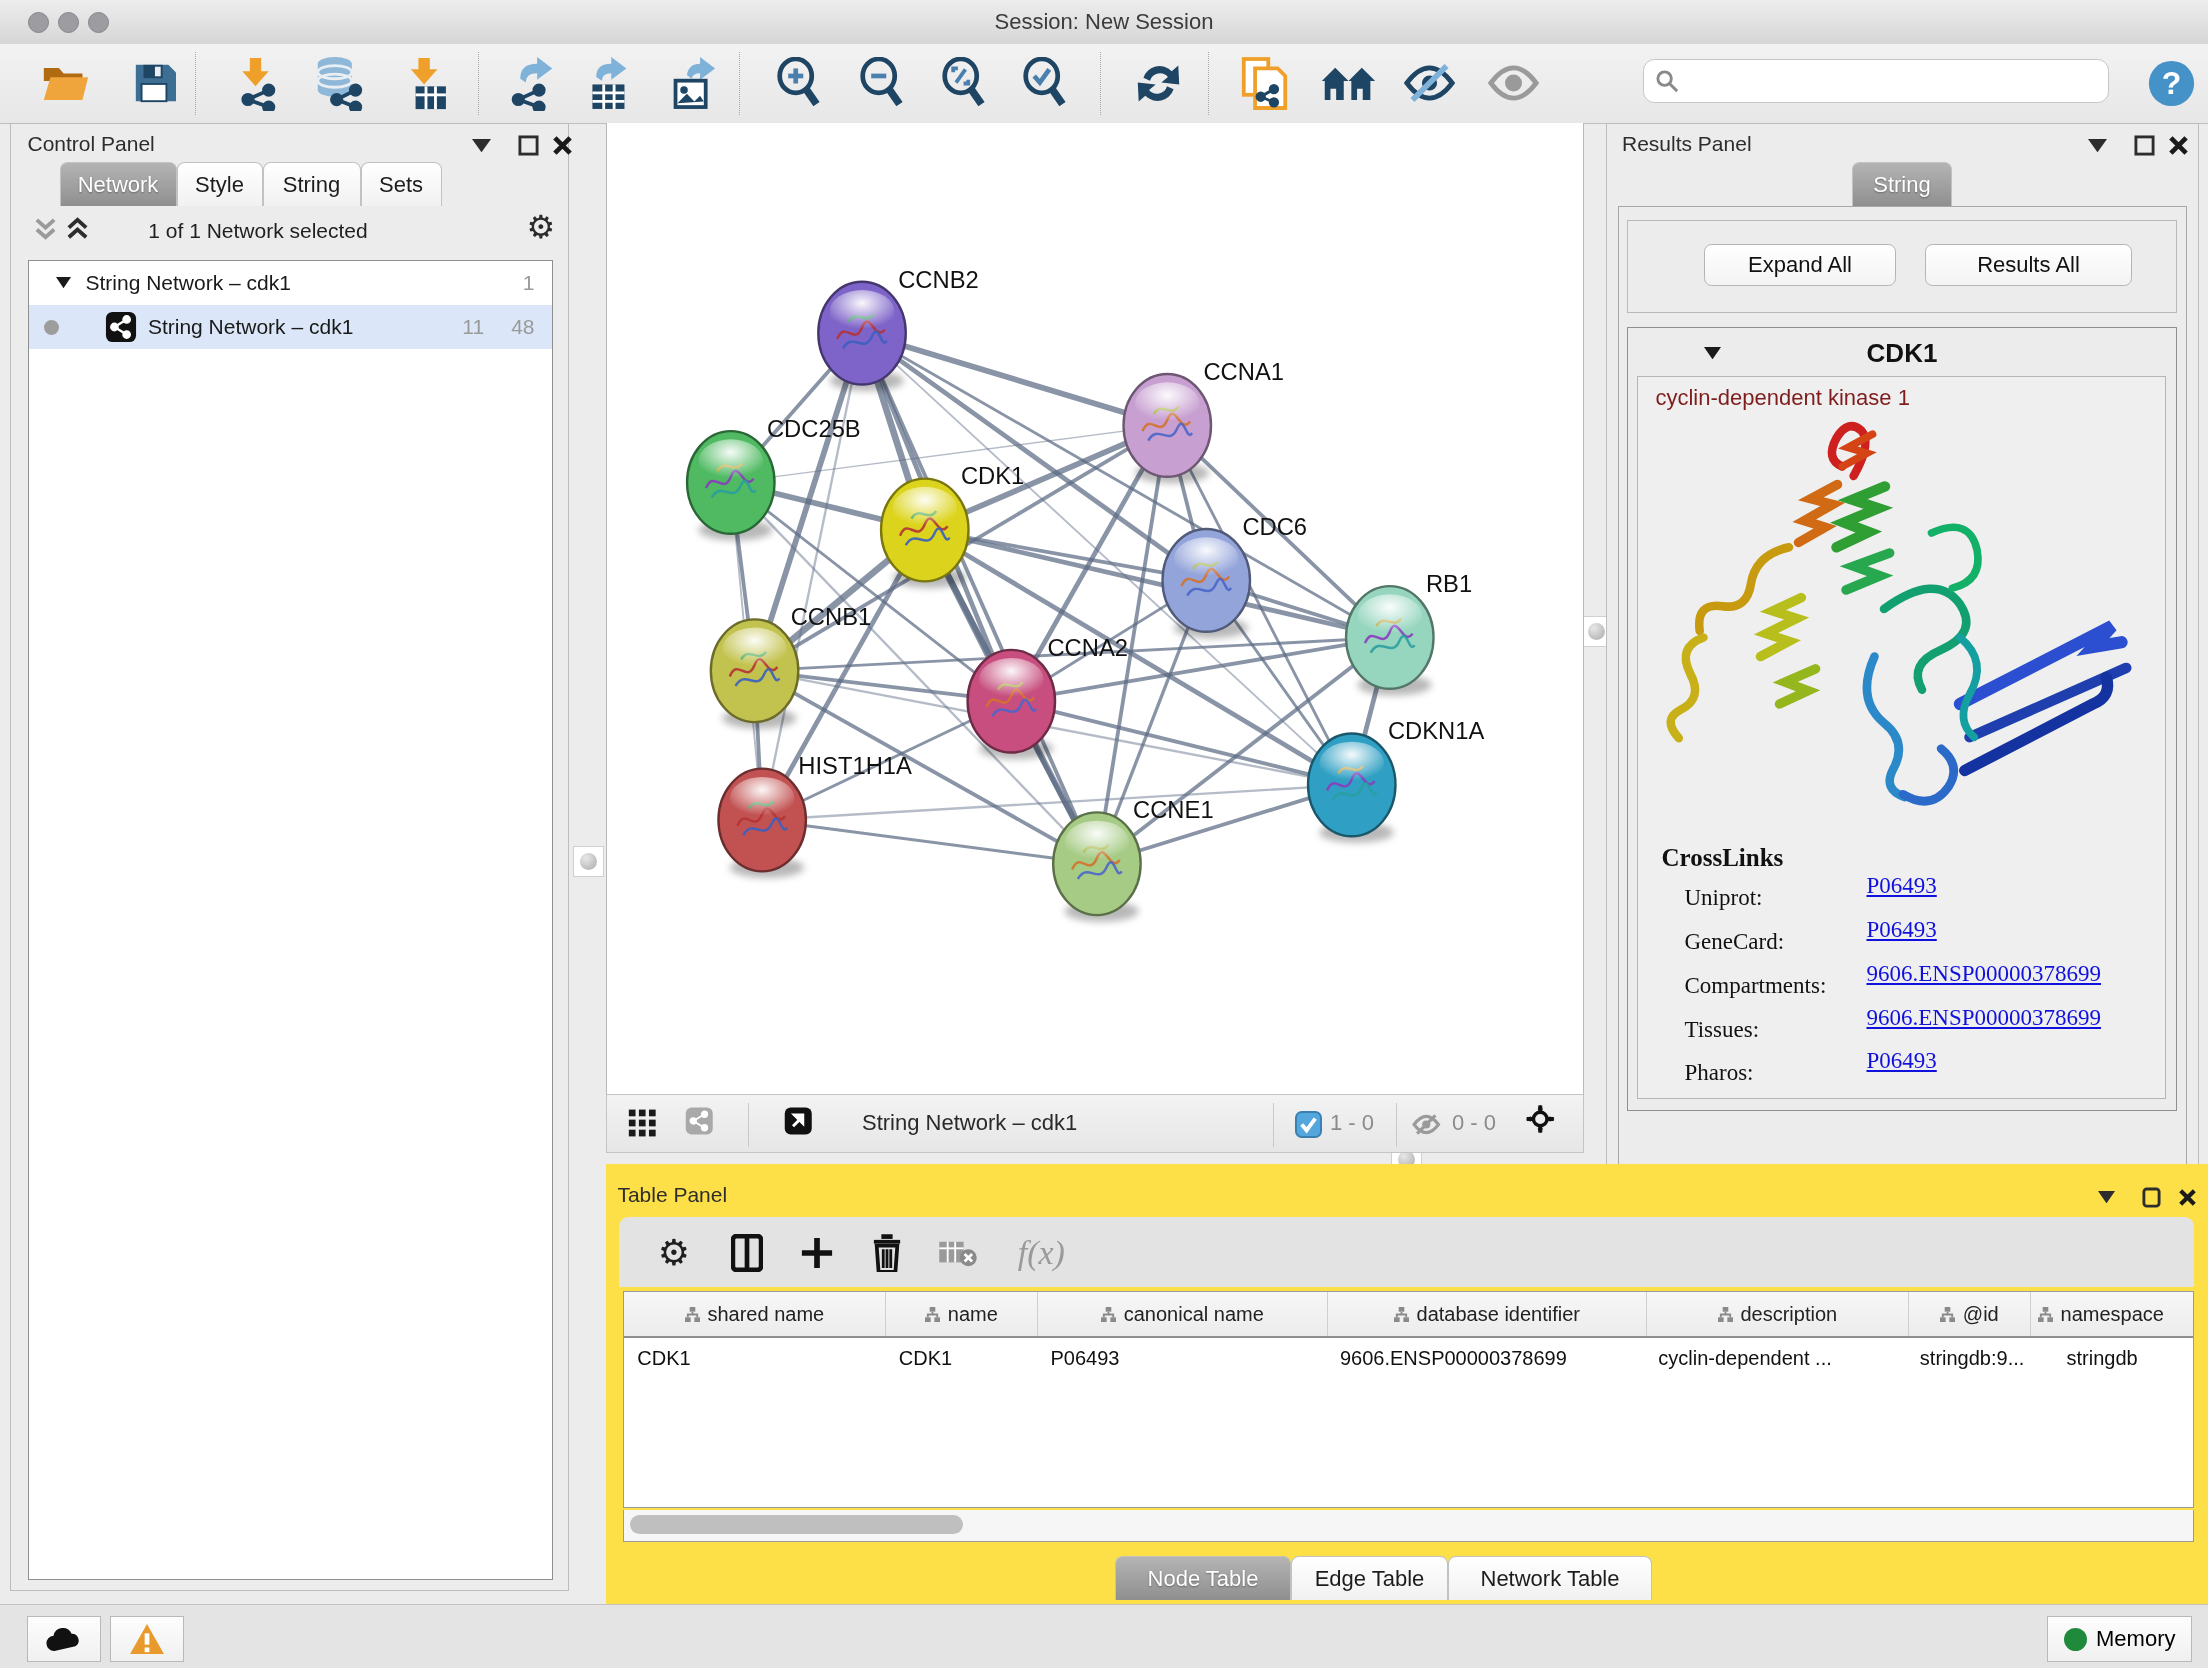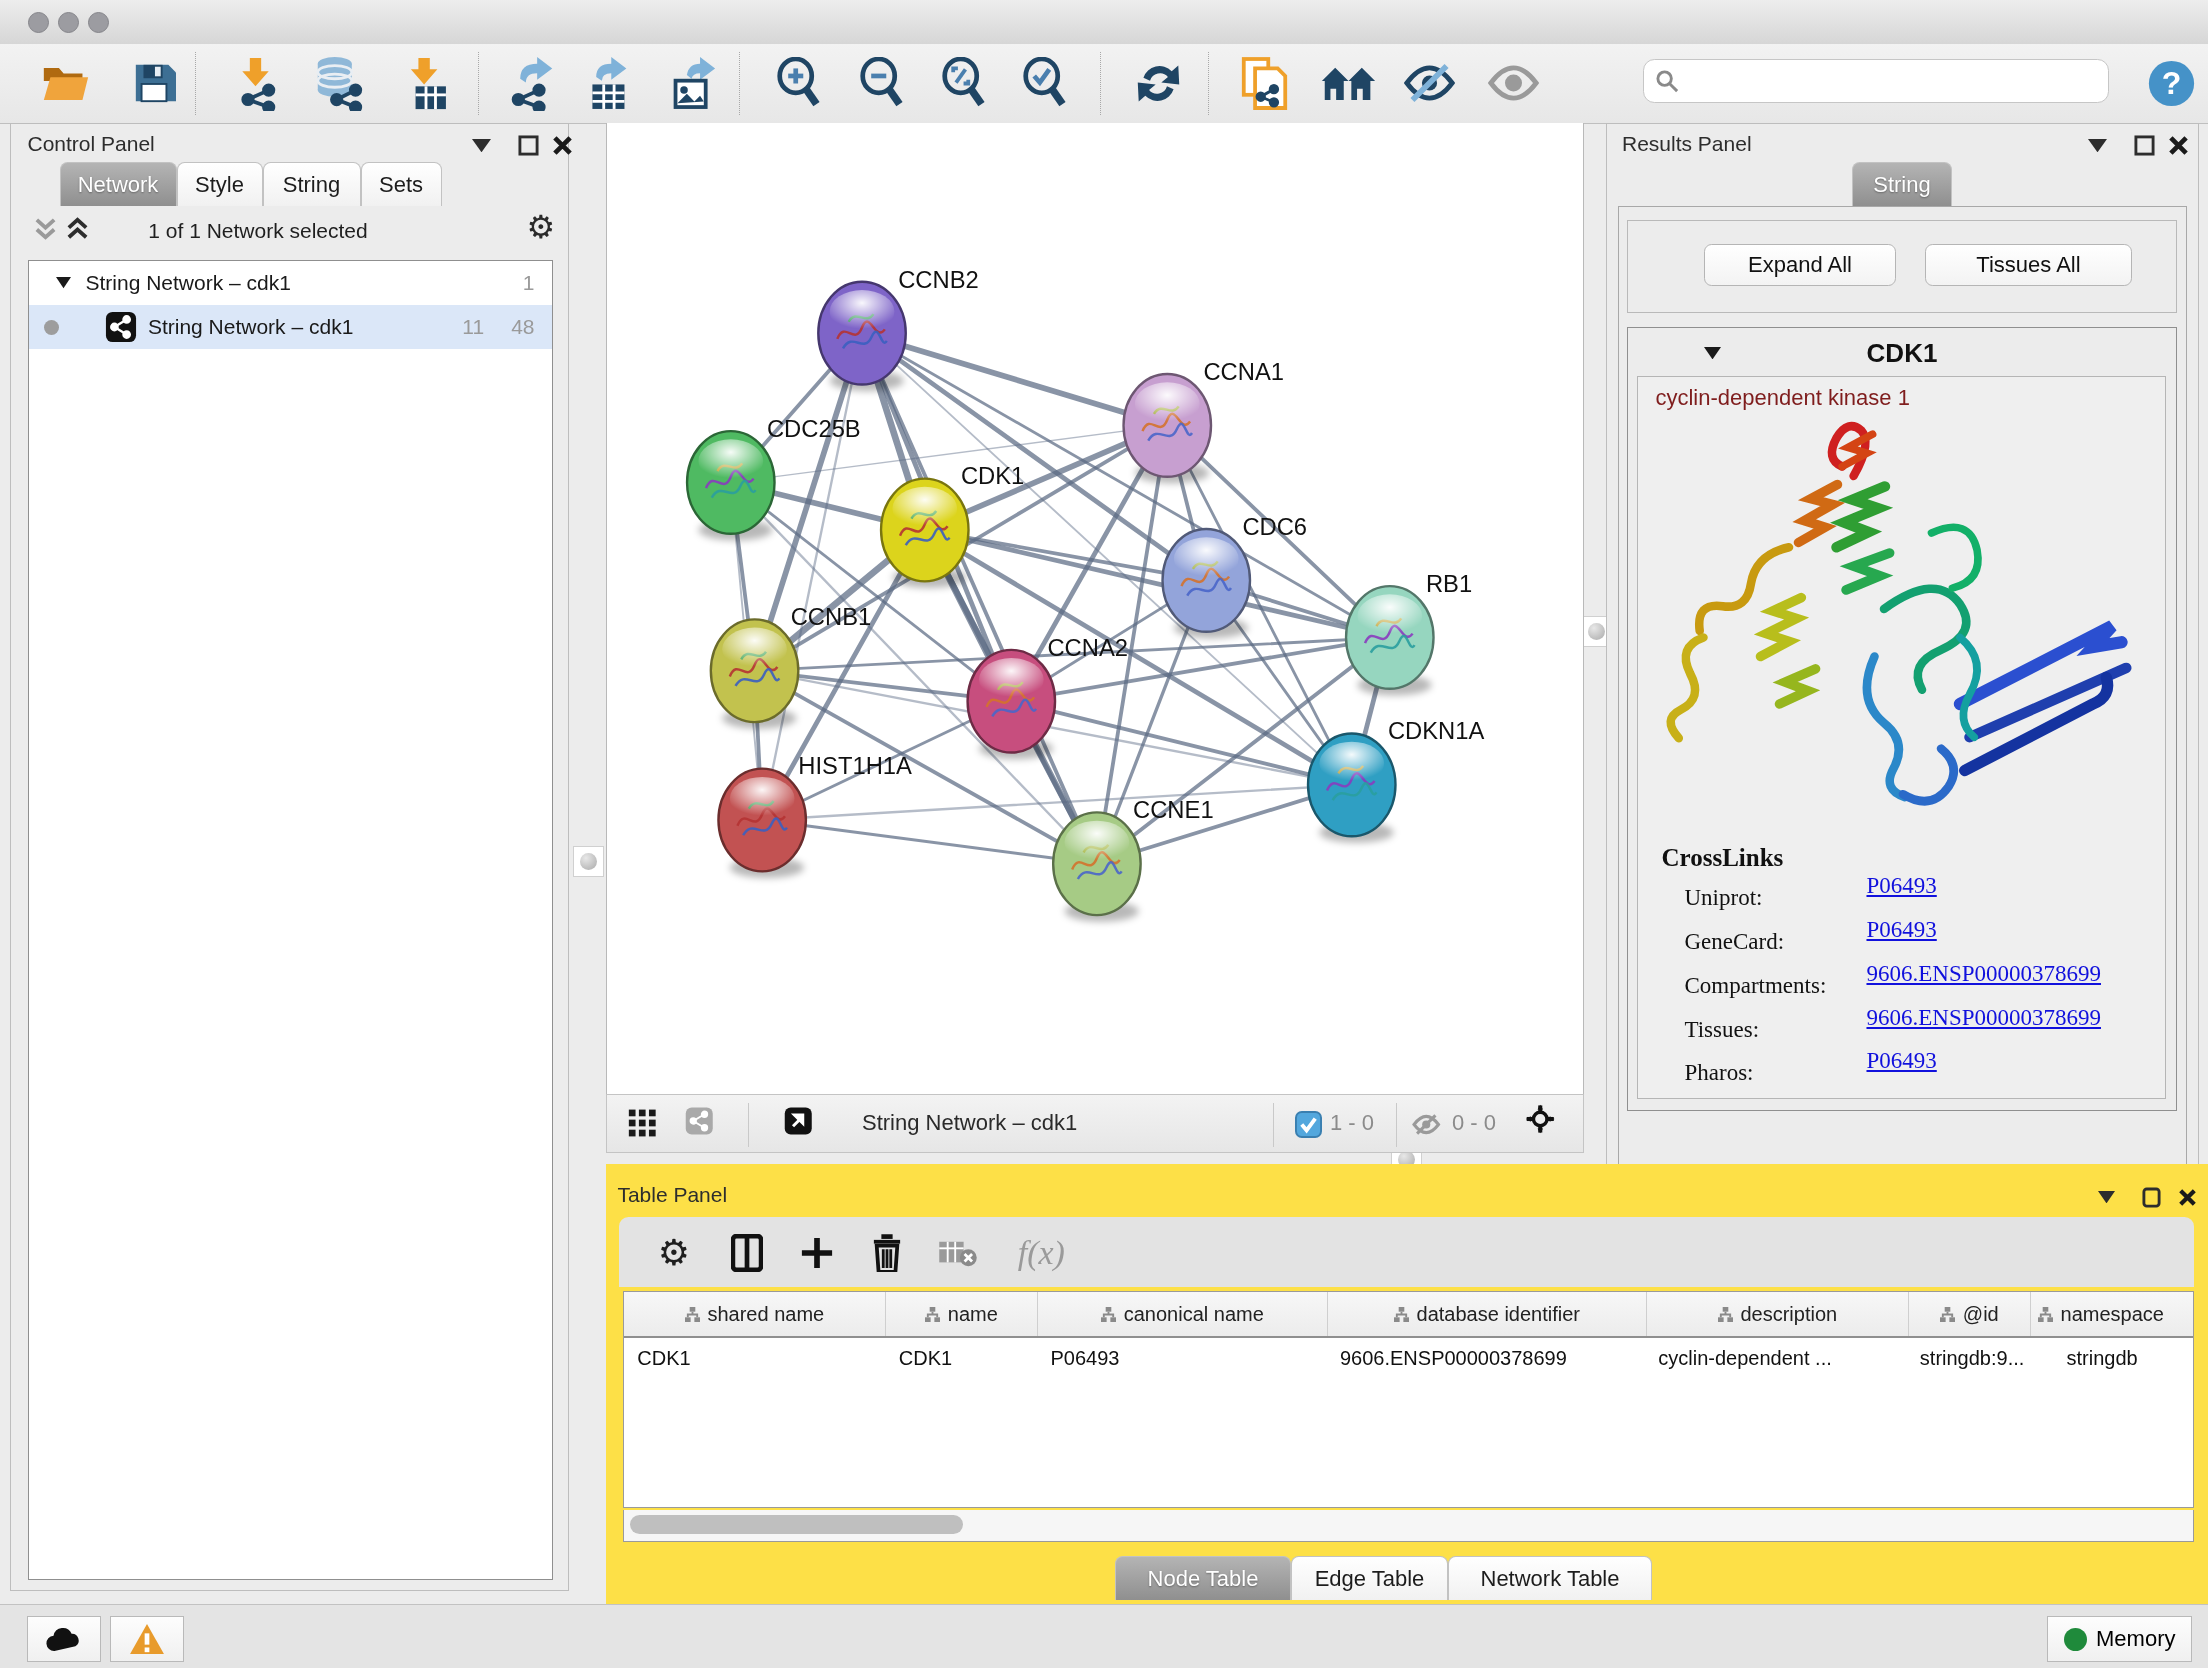--- a/index.html
+++ b/index.html
@@ -55,20 +55,21 @@
 </style>
 </head>
 <body>
 
 <div id="app">
 
   <div class="abs" id="titlebar">
     <span class="traffic" style="left:27.6px"></span>
     <span class="traffic" style="left:58px"></span>
     <span class="traffic" style="left:88px"></span>
+    <div class="abs" id="win-title">Session: New Session</div>
   </div>
 
   <div class="abs" id="toolbar">
     <span class="tbtn" style="left:36px">
       <svg width="49" height="42" viewBox="0 0 52 44">
           <path d="M3 6 h16 l5 6 h20 v8 H3z" fill="#b06a10"></path>
           <path d="M3 40 L10 16 h40 L44 40z" fill="#f0a43c"></path>
         </svg>
     </span>
     <span class="tbtn" style="left:124px">
@@ -574,21 +575,21 @@
         <svg width="19" height="19" viewBox="0 0 20 20">
           <path d="M2 2 L18 18 M18 2 L2 18" stroke="#1a1a1a" stroke-width="5"></path>
         </svg>
       </span>
 
     <div class="tab sel" style="left:245px;top:38px;width:100px">String</div>
 
     <div class="abs" style="left:11.4px;top:82px;width:567px;height:1373px;border:1.9px solid #a8a8a8;background:#ececec">
       <div class="abs" style="left:7.6px;top:13.3px;width:548px;height:91px;border:1.9px solid #b9b9b9;background:#ececec">
         <div class="rbtn" style="left:76px;top:23px;width:190px">Expand All</div>
-        <div class="rbtn" style="left:297px;top:23px;width:205px">Tissues All</div>
+        <div class="rbtn" style="left:297px;top:23px;width:205px">Results All</div>
       </div>
 
       <div class="abs" style="left:7.6px;top:120px;width:548px;height:782px;border:1.9px solid #8f8f8f;background:#ececec">
         <svg width="17" height="12.4" viewBox="0 0 18 13" style="position:absolute;left:76px;top:19px">
             <polygon points="0,0 18,0 9,13" fill="#1a1a1a"></polygon>
           </svg>
         <div class="abs" style="left:0;top:9.5px;width:100%;text-align:center;font-size:26px;font-weight:bold;color:#111">CDK1</div>
         <div class="abs" style="left:9.5px;top:48px;width:527px;height:721px;border:1px solid #b5b5b5;background:#efefef">
           <div class="abs" style="left:17px;top:7.6px;font-size:22px;color:#7f1d1d">cyclin-dependent kinase 1</div>
           <svg width="514" height="399" viewBox="0 0 540 420" style="position:absolute;left:7.6px;top:42px">

